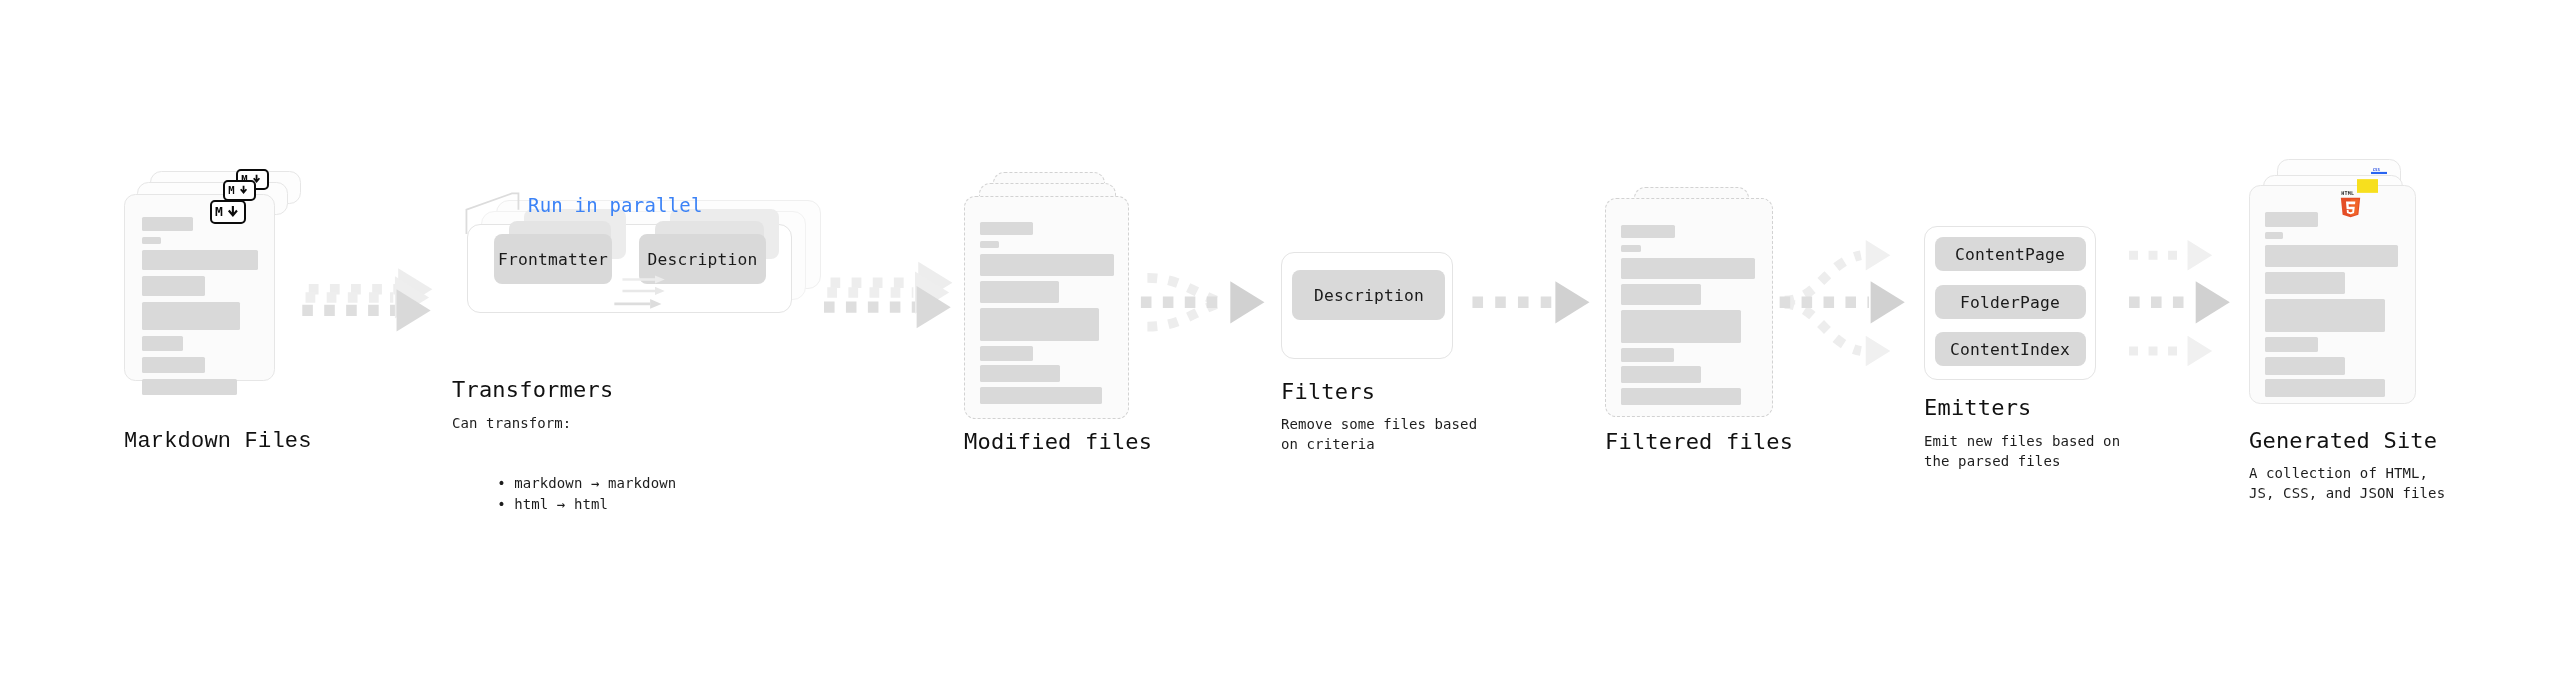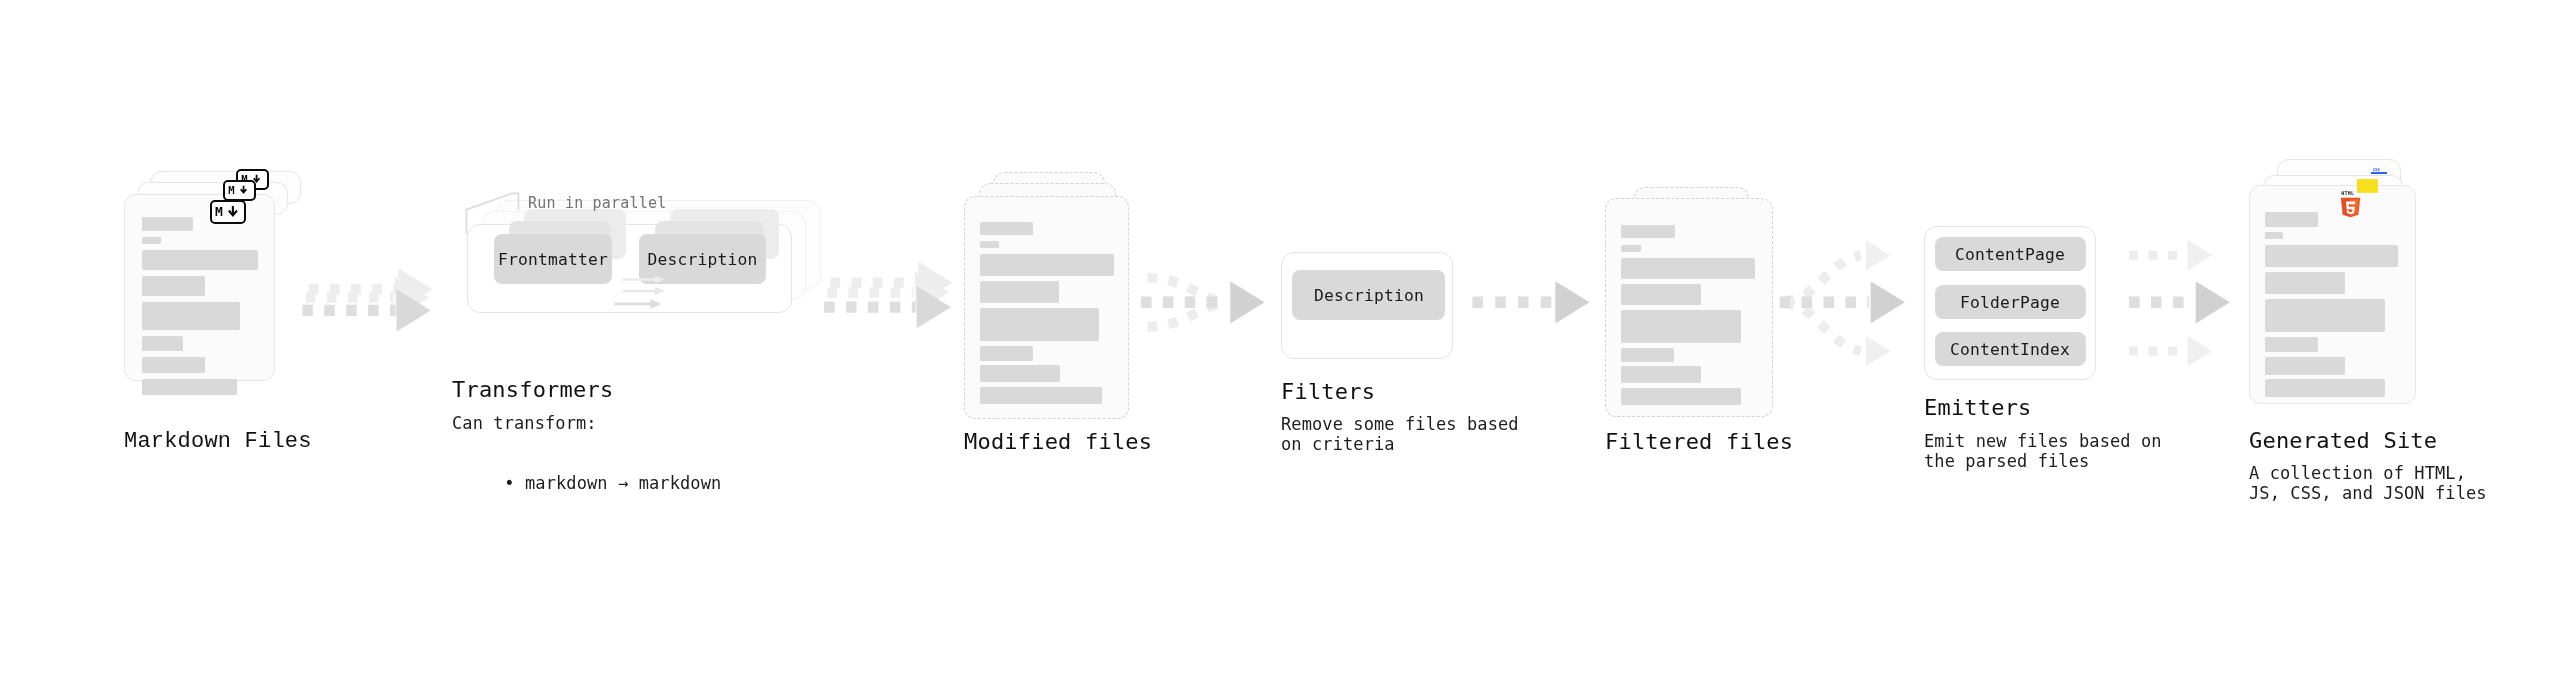--- a/index.html
+++ b/index.html
@@ -97,30 +97,30 @@
   
   .title {
     position: absolute;
     font-size: 22px;
     color: #111111;
     white-space: nowrap;
     letter-spacing: 0.2px;
   }
   .sub {
     position: absolute;
-    font-size: 17px;
+    font-size: 14px;
     line-height: 19.5px;
     color: #1d1d1d;
     white-space: pre;
     letter-spacing: 0.1px;
   }
   .parallel-label {
     position: absolute;
-    font-size: 15px;
-    color: #737373;
+    font-size: 19px;
+    color: #3b82f6;
     white-space: nowrap;
     letter-spacing: 0.2px;
   }
 
   
   .ovl {
     position: absolute;
     left: 0; top: 0;
     width: 2576px;
     height: 681px;
@@ -186,20 +186,23 @@
     <div class="chip" style="left:187px; top:34px; width:127px; height:50px;">Description</div>
   </div>
 
   <div class="parallel-label" style="left:528px; top:194px;">Run in parallel</div>
 
   <div class="title" style="left:452px; top:377px;">Transformers</div>
 
   <div class="sub" style="left:452px; top:414px;">Can transform:</div>
   <div class="sub" style="left:463px; top:454px;">
     <span>• </span><span>markdown → markdown</span>
+  </div>
+  <div class="sub" style="left:463px; top:475px;">
+    <span>• </span><span>html → html</span>
   </div>
 
   <div class="stage" style="left:964px; top:172px;">
     <div class="doc-stack" style="width:179px;height:260px;">
       <div class="doc-card dashed" style="left:29px; top:0px;  width:112px; height:29px;"></div>
       <div class="doc-card dashed" style="left:14.6px; top:11.4px; width:137px; height:29px;"></div>
       <div class="doc-card dashed" style="left:0px; top:24.4px; width:165px; height:223px;">
         <div class="skel" style="left:14.6px; top:24.4px;  width:53px;  height:13px;"></div>
         <div class="skel" style="left:14.6px; top:44px;  width:19.5px;  height:6.5px;"></div>
         <div class="skel" style="left:14.6px; top:57px;  width:134px; height:22px;"></div>

